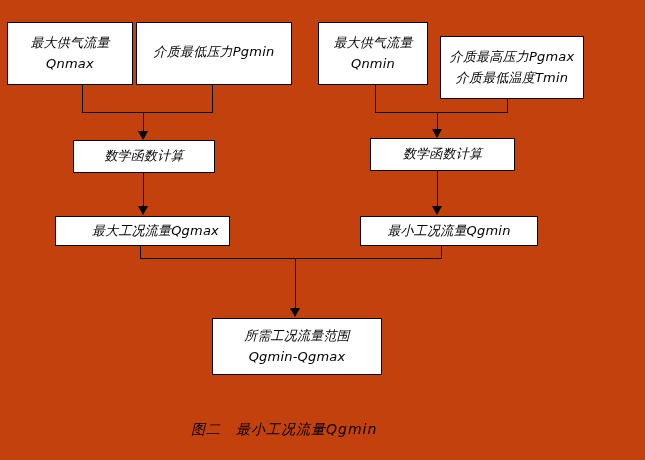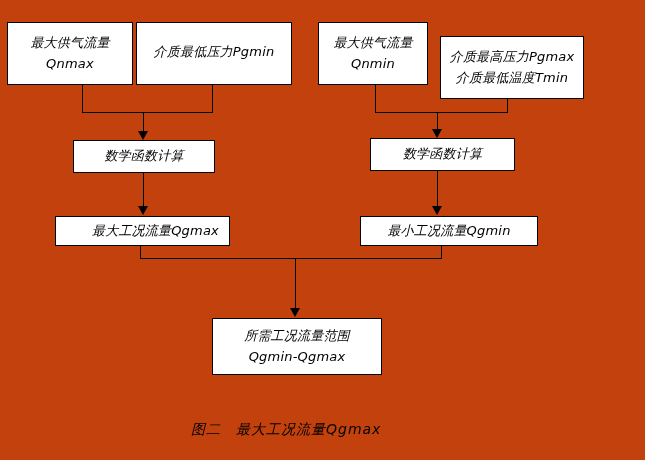--- a/index.html
+++ b/index.html
@@ -133,15 +133,15 @@
   <div class="vline" style="left:441px; top:246px; height:13px;"></div>
   <div class="hline" style="left:140px; top:258px; width:302px;"></div>
   <div class="vline" style="left:295px; top:258px; height:52px;"></div>
   <div class="arrowhead" style="left:290px; top:308px;"></div>
 
   <div class="node two-line" style="left:212px; top:318px; width:170px; height:57px;">
     <span class="ln">所需工况流量范围</span>
     <span class="ln">Qgmin-Qgmax</span>
   </div>
 
-  <div class="caption" style="left:191px; top:421px;">图二　最大工况流量Qgmax</div>
+  <div class="caption" style="left:191px; top:421px;">图二　最小工况流量Qgmin</div>
 
 </div>
 
 </body></html>

